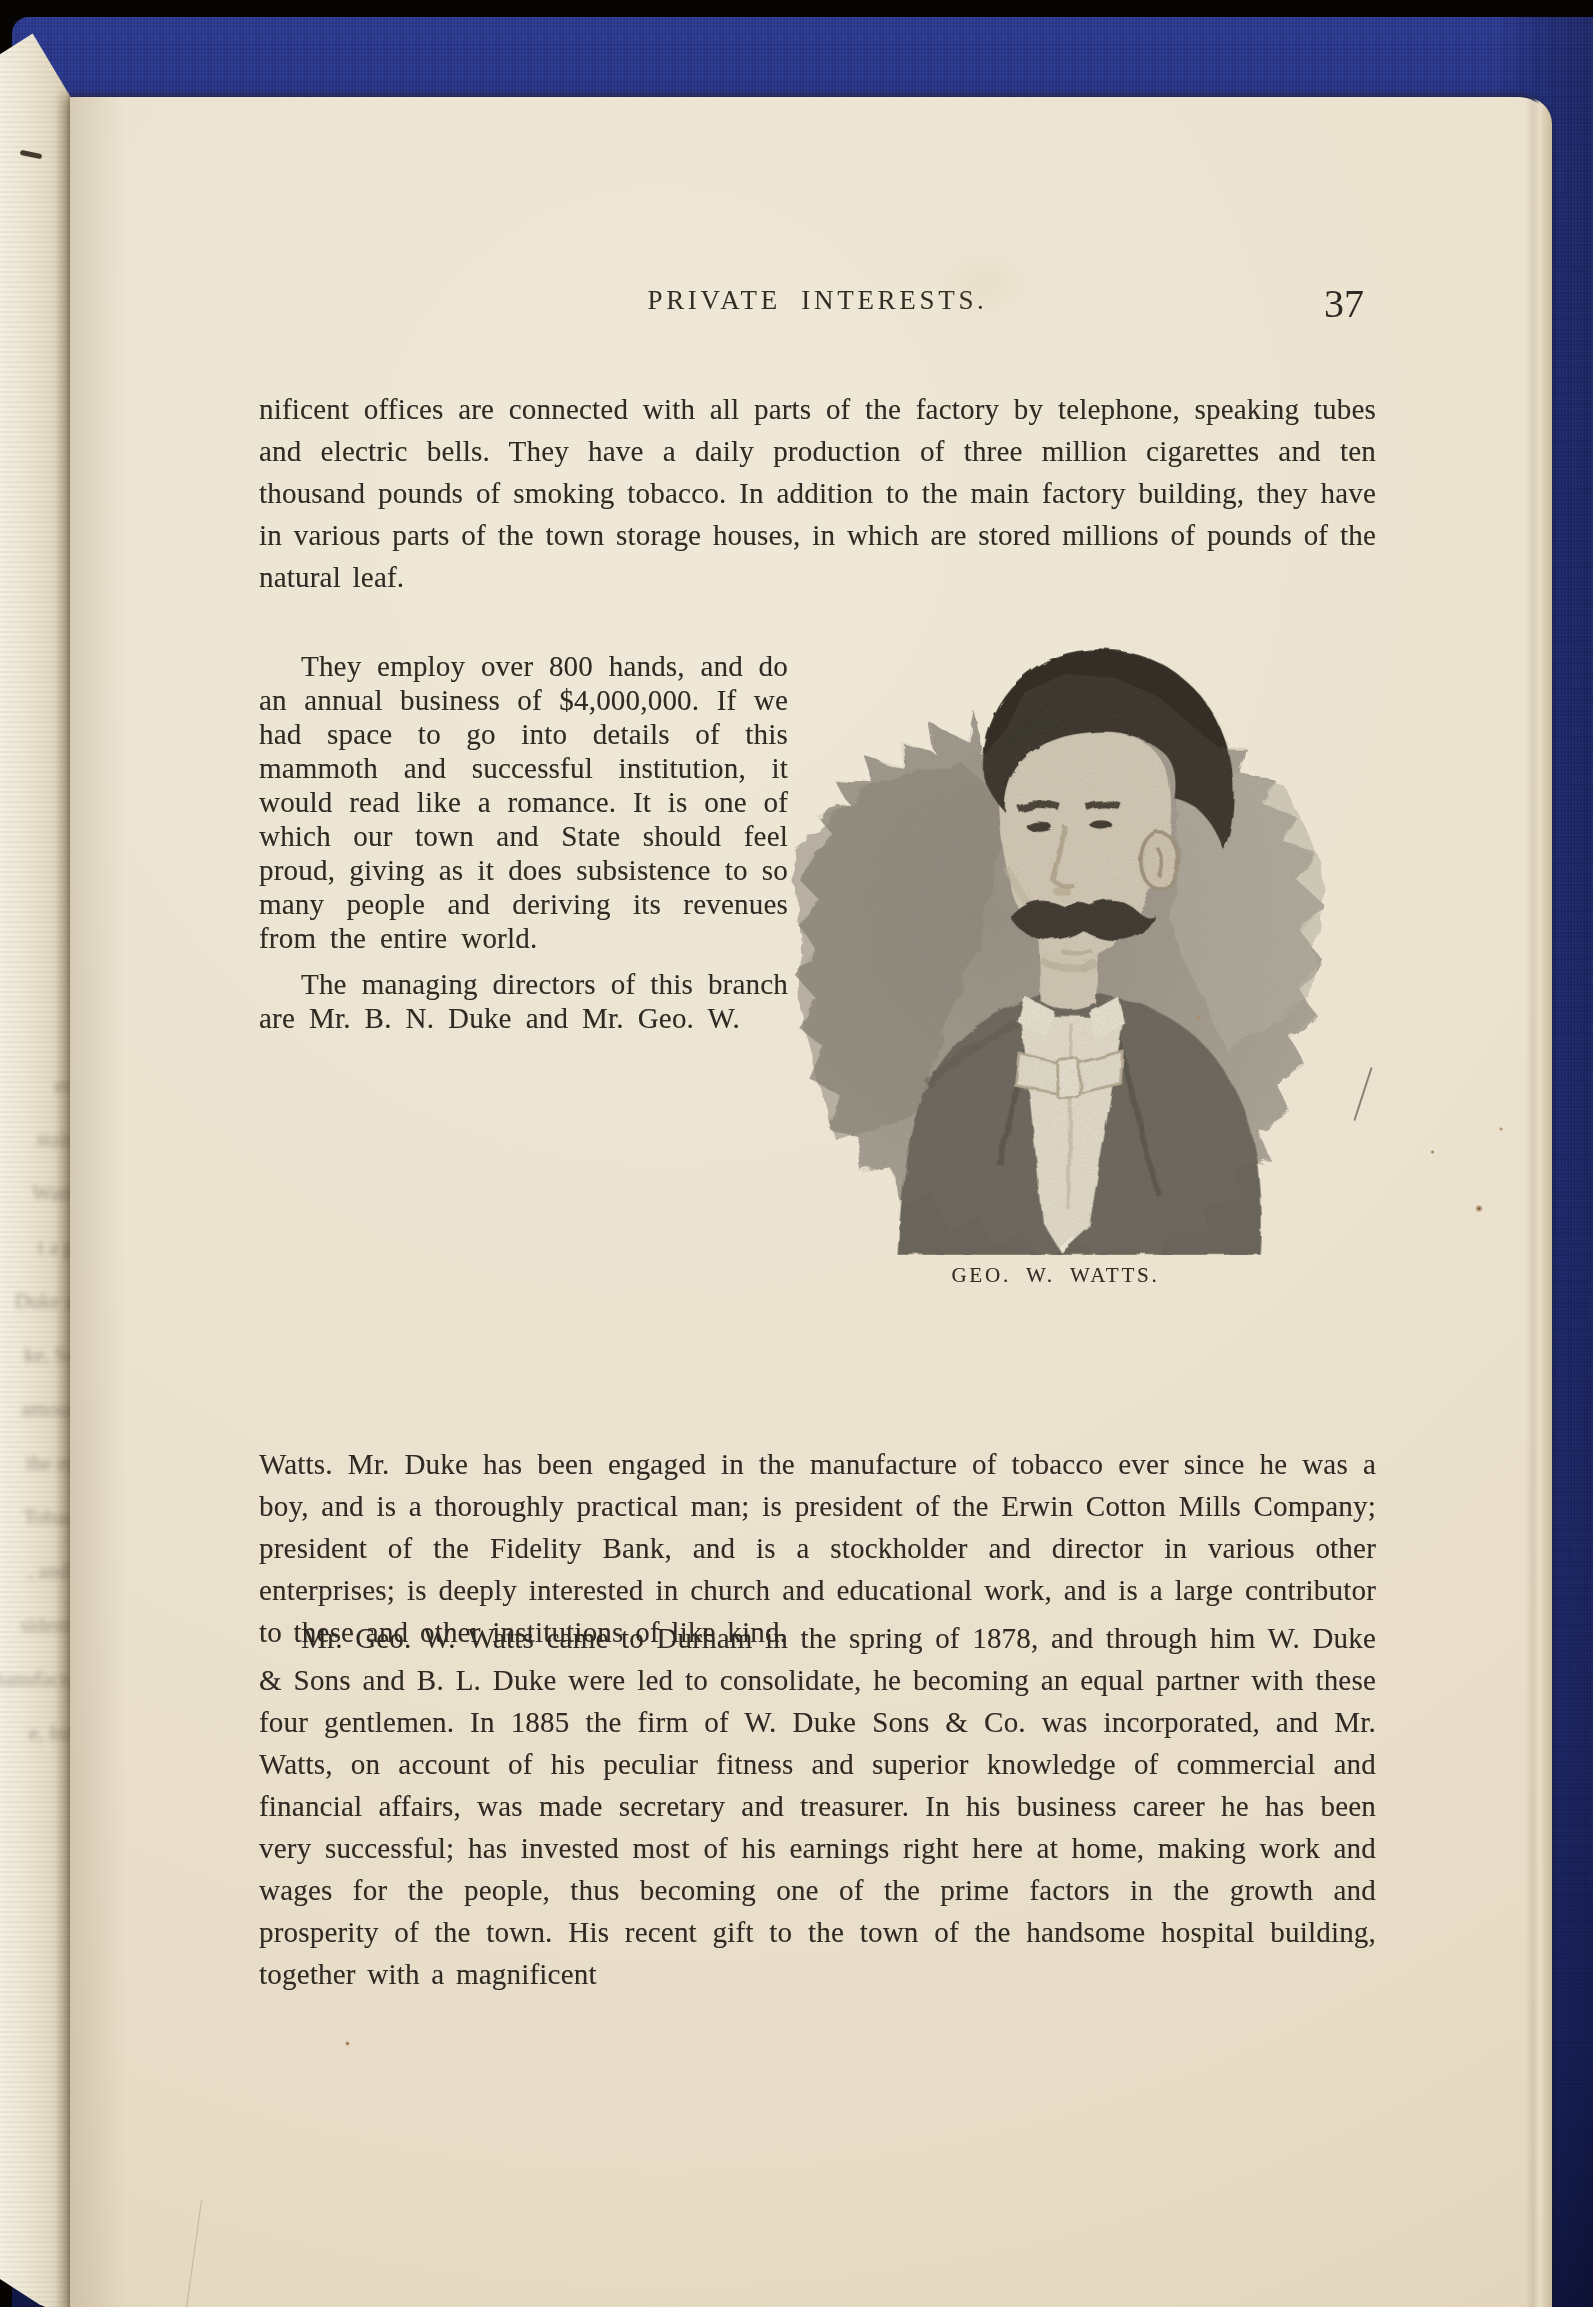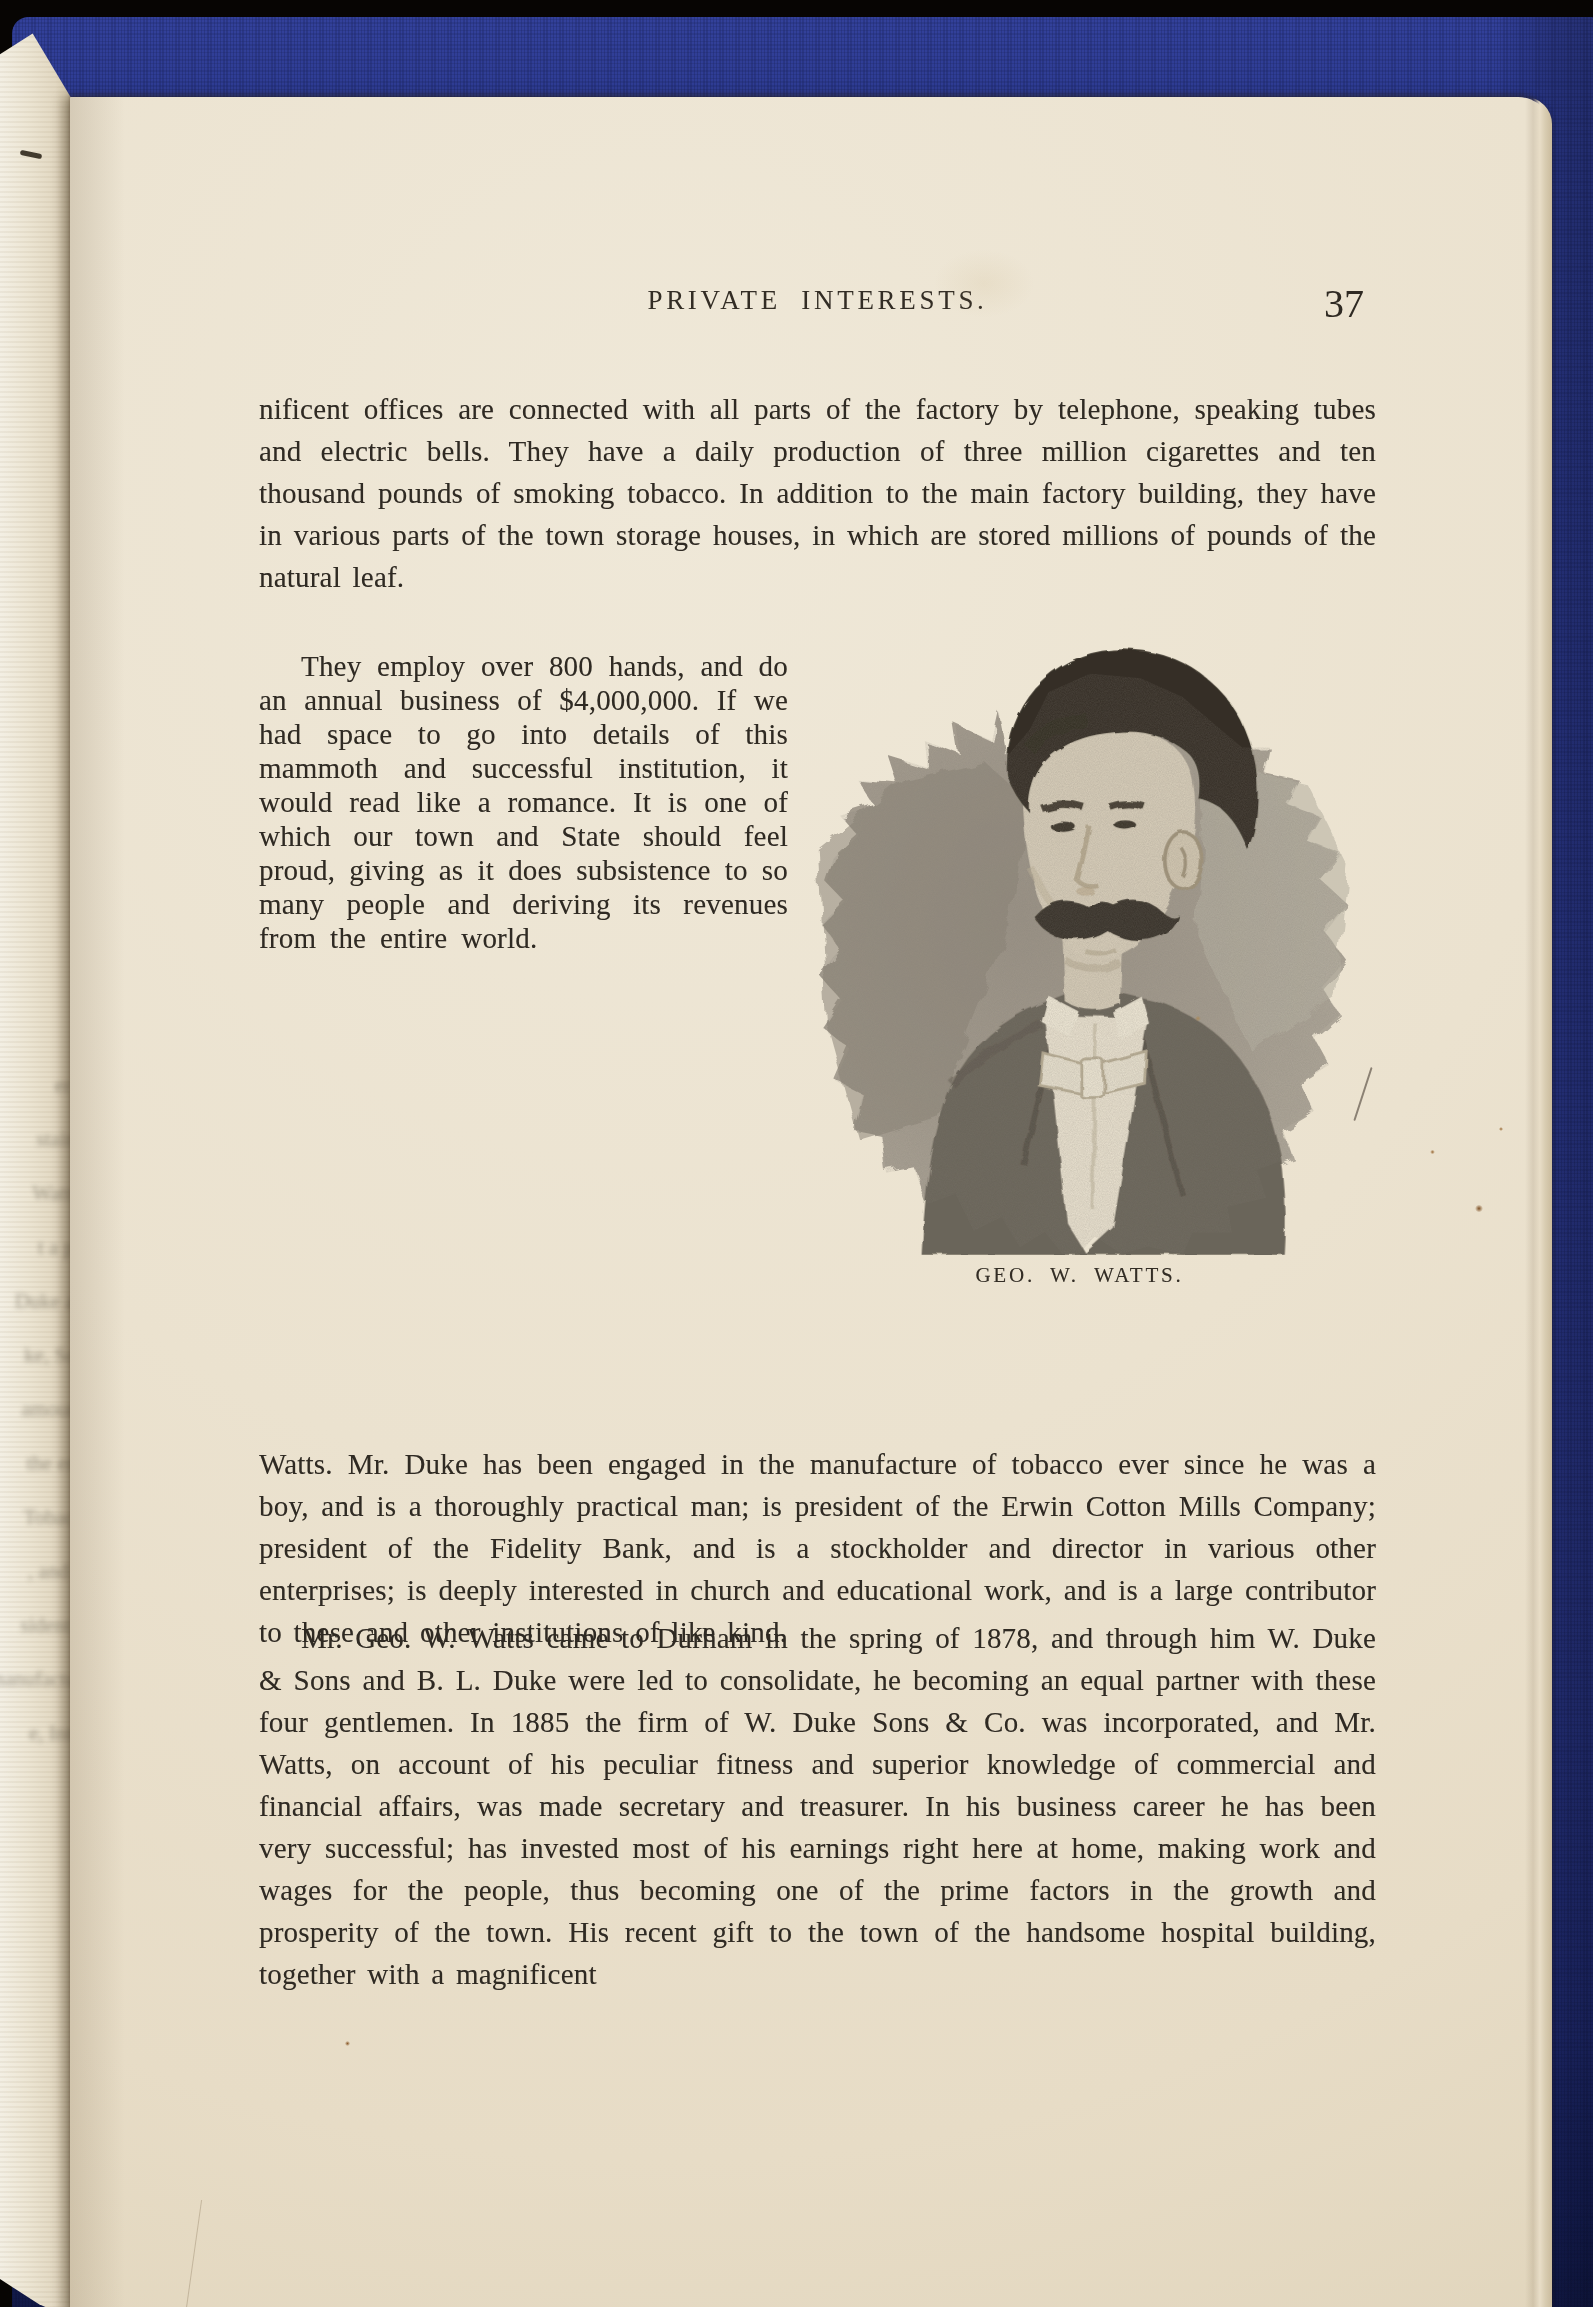--- a/index.html
+++ b/index.html
@@ -75,21 +75,21 @@
   .colwrap{position:absolute;left:189px;top:552px;width:529px;}
   .colwrap .cpara{
     font-size:29px;line-height:34px;text-align:justify;color:#2f2a23;
     word-spacing:6.5px;letter-spacing:0.2px;text-indent:42px;margin:0;
     text-shadow:0.2px 0.3px 0 rgba(47,42,35,.30);
   }
   .colwrap .cpara + .cpara{margin-top:12px;}
   .p3b{top:1317px;}
   .p4{top:1491px;text-indent:42px;}
   
-  .figure{position:absolute;left:720px;top:512px;width:579px;margin:0;}
+  .figure{position:absolute;left:696px;top:512px;width:579px;margin:0;}
   .figure svg{display:block;}
   .figcaption{
     margin-top:8.3px;text-align:center;font-size:21px;letter-spacing:2.8px;word-spacing:7.4px;
     color:#332d25;text-shadow:0.2px 0.3px 0 rgba(47,42,35,.3);
   }
   
   .spot{position:absolute;border-radius:50%;}
   .s1{left:1405px;top:1108px;width:8.3px;height:6.5px;background:radial-gradient(circle,#7c4e22 0%,rgba(124,78,34,0) 75%);}
   .s2{left:1360px;top:1053px;width:4.6px;height:4.2px;background:radial-gradient(circle,#9a6a35 0%,rgba(154,106,53,0) 75%);}
   .s3{left:1125px;top:919px;width:5.5px;height:4.6px;background:radial-gradient(circle,#b08447 0%,rgba(176,132,71,0) 75%);opacity:.7;}
@@ -129,20 +129,21 @@
 
   <div class="running-header">
     <span class="header-title">PRIVATE INTERESTS.</span>
     <span class="page-number">37</span>
   </div>
 
   <p class="para p1">nificent offices are connected with all parts of the factory by telephone, speaking tubes and electric bells.  They have a daily production of three million cigarettes and ten thousand pounds of smoking tobacco.  In addition to the main factory building, they have in various parts of the town storage houses, in which are stored millions of pounds of the natural leaf.</p>
 
   <div class="colwrap">
     <p class="cpara">They employ over 800 hands, and do an annual business of $4,000,000.  If we had space to go into details of this mammoth and successful institution, it would read like a romance.  It is one of which our town and State should feel proud, giving as it does subsistence to so many people and deriving its revenues from the entire world.</p>
+    <p class="cpara">The managing directors of this branch are Mr. B. N. Duke and Mr. Geo. W.</p>
   </div>
 
   <figure class="figure">
     <svg width="577" height="646" viewBox="0 0 1250 1400">
       <defs>
         <filter id="fRough" x="-8%" y="-8%" width="116%" height="116%">
           <feTurbulence type="fractalNoise" baseFrequency="0.016" numOctaves="3" seed="11" result="n"></feTurbulence>
           <feDisplacementMap in="SourceGraphic" in2="n" scale="34"></feDisplacementMap>
         </filter>
         <filter id="fRough2" x="-6%" y="-6%" width="112%" height="112%">

